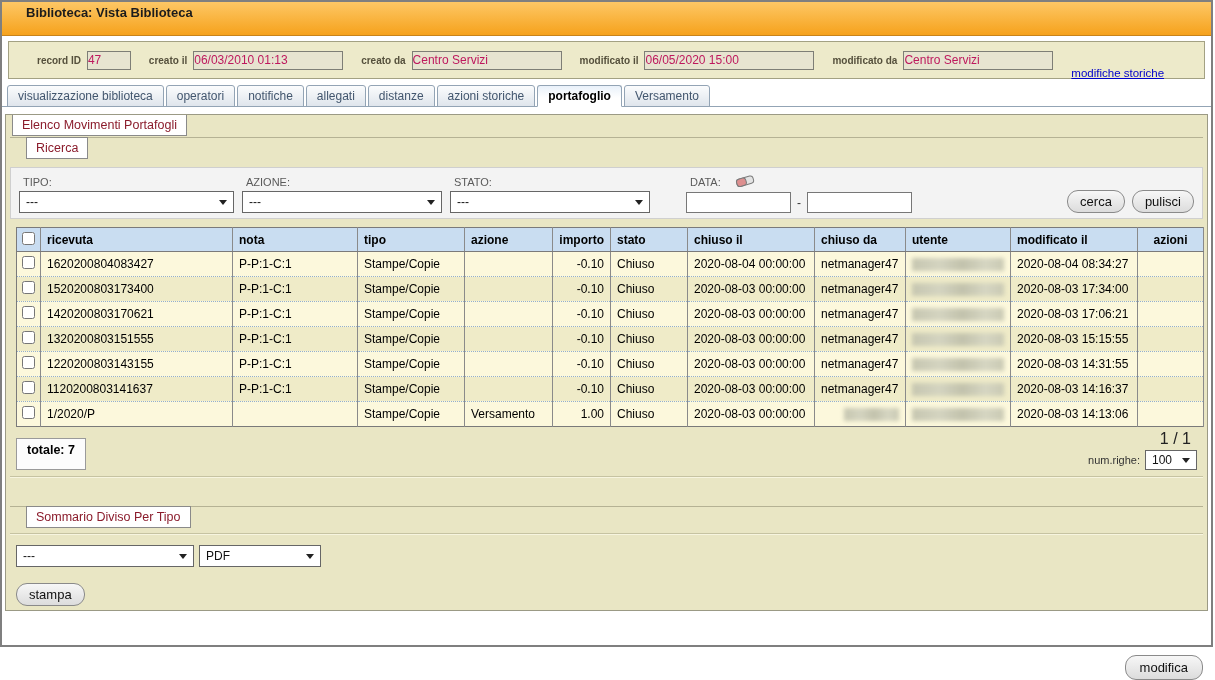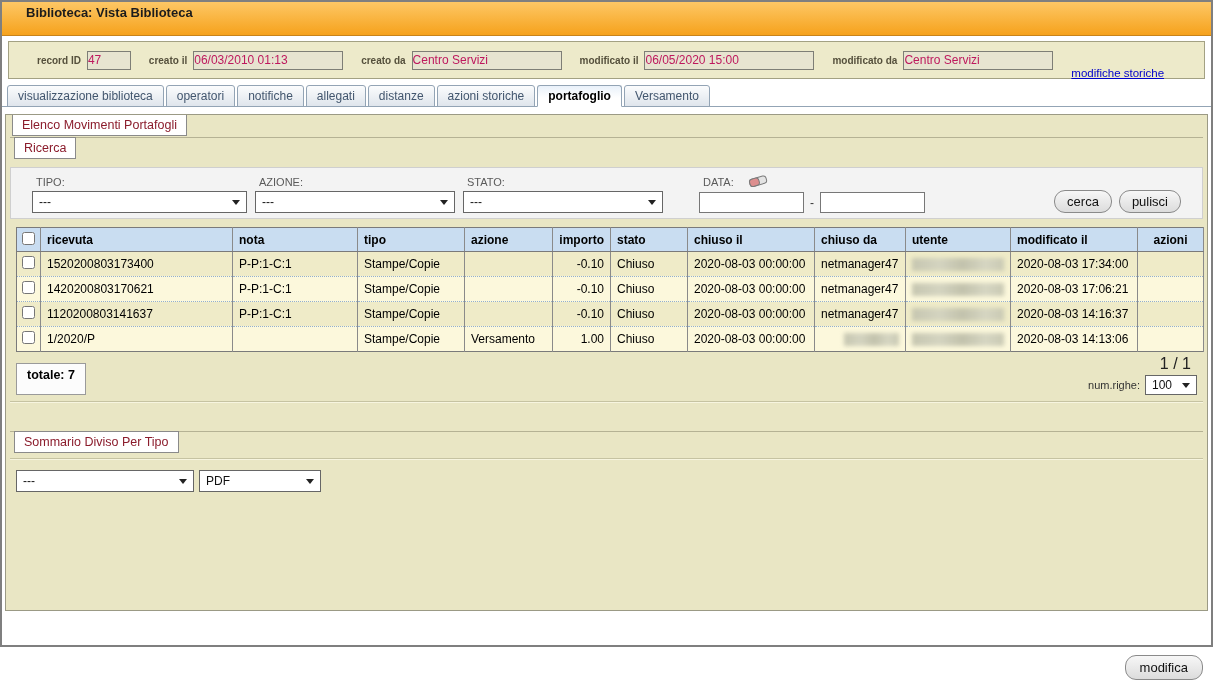--- a/index.html
+++ b/index.html
@@ -30,25 +30,25 @@
   .tab.active { background:linear-gradient(#e9f1fa,#ffffff 60%); color:#000; font-weight:bold;
                 border-bottom:1px solid #fff; z-index:2; }
 
   
   .main-box { margin:7px 3px 0 3px; height:497px; background:#e9e6c4; border:1px solid #9b9a85;
               position:relative; padding:22px 4px 0 4px; overflow:hidden; }
   .legend { position:absolute; top:-1px; left:6px; background:#fff; border:1px solid #8a8a8a;
             color:#8b1c2c; font-size:12.5px; padding:3px 9px; white-space:nowrap; z-index:2; }
 
   .fieldset-sec { position:relative; border-top:1px solid #b5b294; }
-  .fieldset-sec .legend { left:4px; }
+  .fieldset-sec .legend { left:16px; }
 
   
   .ricerca-sec { padding-top:29px; }
-  .search-panel { height:52px; background:#f3f3f3; border:1px solid #cfcfcf; padding:5px 21px;
+  .search-panel { height:52px; background:#f3f3f3; border:1px solid #cfcfcf; padding:5px 8px;
                   display:flex; align-items:flex-end; }
   .filter { display:flex; flex-direction:column; margin-right:8px; }
   .filter-label { font-size:11px; color:#5a5a5a; margin:0 0 3px 4px; display:flex; align-items:center; gap:14px; }
   .select { height:22px; background:#fff; border:1px solid #666; display:flex; align-items:center;
             justify-content:space-between; padding:0 6px; font-size:12px; color:#111; cursor:pointer; }
   .sel-arrow { width:0; height:0; border-left:4px solid transparent; border-right:4px solid transparent;
                border-top:5px solid #222; margin-left:8px; }
   .date-inputs { display:flex; align-items:center; gap:6px; }
   .date-input { width:105px; height:21px; border:1px solid #777; background:#fff; font-size:12px; padding:0 4px; font-family:inherit; }
   .dash { font-size:12px; color:#333; }
@@ -219,20 +219,36 @@
             <th class="num">importo</th>
             <th>stato</th>
             <th>chiuso il</th>
             <th>chiuso da</th>
             <th>utente</th>
             <th>modificato il</th>
             <th style="text-align:center">azioni</th>
           </tr>
         </thead>
         <tbody>
+          <tr>
+            <td class="cb-col"><input type="checkbox" style=""></td>
+            <td>1620200804083427</td>
+            <td>P-P:1-C:1</td>
+            <td>Stampe/Copie</td>
+            <td></td>
+            <td class="num">-0.10</td>
+            <td>Chiuso</td>
+            <td>2020-08-04 00:00:00</td>
+            <td>netmanager47</td>
+            <td>
+                <div class="blur-block"></div>
+              </td>
+            <td>2020-08-04 08:34:27</td>
+            <td></td>
+          </tr>
           <tr class="alt">
             <td class="cb-col"><input type="checkbox" style=""></td>
             <td>1520200803173400</td>
             <td>P-P:1-C:1</td>
             <td>Stampe/Copie</td>
             <td></td>
             <td class="num">-0.10</td>
             <td>Chiuso</td>
             <td>2020-08-03 00:00:00</td>
             <td>netmanager47</td>
@@ -249,20 +265,52 @@
             <td>Stampe/Copie</td>
             <td></td>
             <td class="num">-0.10</td>
             <td>Chiuso</td>
             <td>2020-08-03 00:00:00</td>
             <td>netmanager47</td>
             <td>
                 <div class="blur-block"></div>
               </td>
             <td>2020-08-03 17:06:21</td>
+            <td></td>
+          </tr>
+          <tr class="alt">
+            <td class="cb-col"><input type="checkbox" style=""></td>
+            <td>1320200803151555</td>
+            <td>P-P:1-C:1</td>
+            <td>Stampe/Copie</td>
+            <td></td>
+            <td class="num">-0.10</td>
+            <td>Chiuso</td>
+            <td>2020-08-03 00:00:00</td>
+            <td>netmanager47</td>
+            <td>
+                <div class="blur-block"></div>
+              </td>
+            <td>2020-08-03 15:15:55</td>
+            <td></td>
+          </tr>
+          <tr>
+            <td class="cb-col"><input type="checkbox" style=""></td>
+            <td>1220200803143155</td>
+            <td>P-P:1-C:1</td>
+            <td>Stampe/Copie</td>
+            <td></td>
+            <td class="num">-0.10</td>
+            <td>Chiuso</td>
+            <td>2020-08-03 00:00:00</td>
+            <td>netmanager47</td>
+            <td>
+                <div class="blur-block"></div>
+              </td>
+            <td>2020-08-03 14:31:55</td>
             <td></td>
           </tr>
           <tr class="alt">
             <td class="cb-col"><input type="checkbox" style=""></td>
             <td>1120200803141637</td>
             <td>P-P:1-C:1</td>
             <td>Stampe/Copie</td>
             <td></td>
             <td class="num">-0.10</td>
             <td>Chiuso</td>
@@ -318,20 +366,23 @@
       <div class="summary-selects">
         <div class="select sel-tipo">
           <span>---</span>
           <span class="sel-arrow"></span>
         </div>
         <div class="select sel-formato">
           <span>PDF</span>
           <span class="sel-arrow"></span>
         </div>
       </div>
+      <div class="stampa-row">
+        <button class="btn">stampa</button>
+      </div>
     </div>
 
   </div>
 
 </div>
 
 <div class="modifica-row">
   <button class="btn btn-modifica">modifica</button>
 </div>
 

